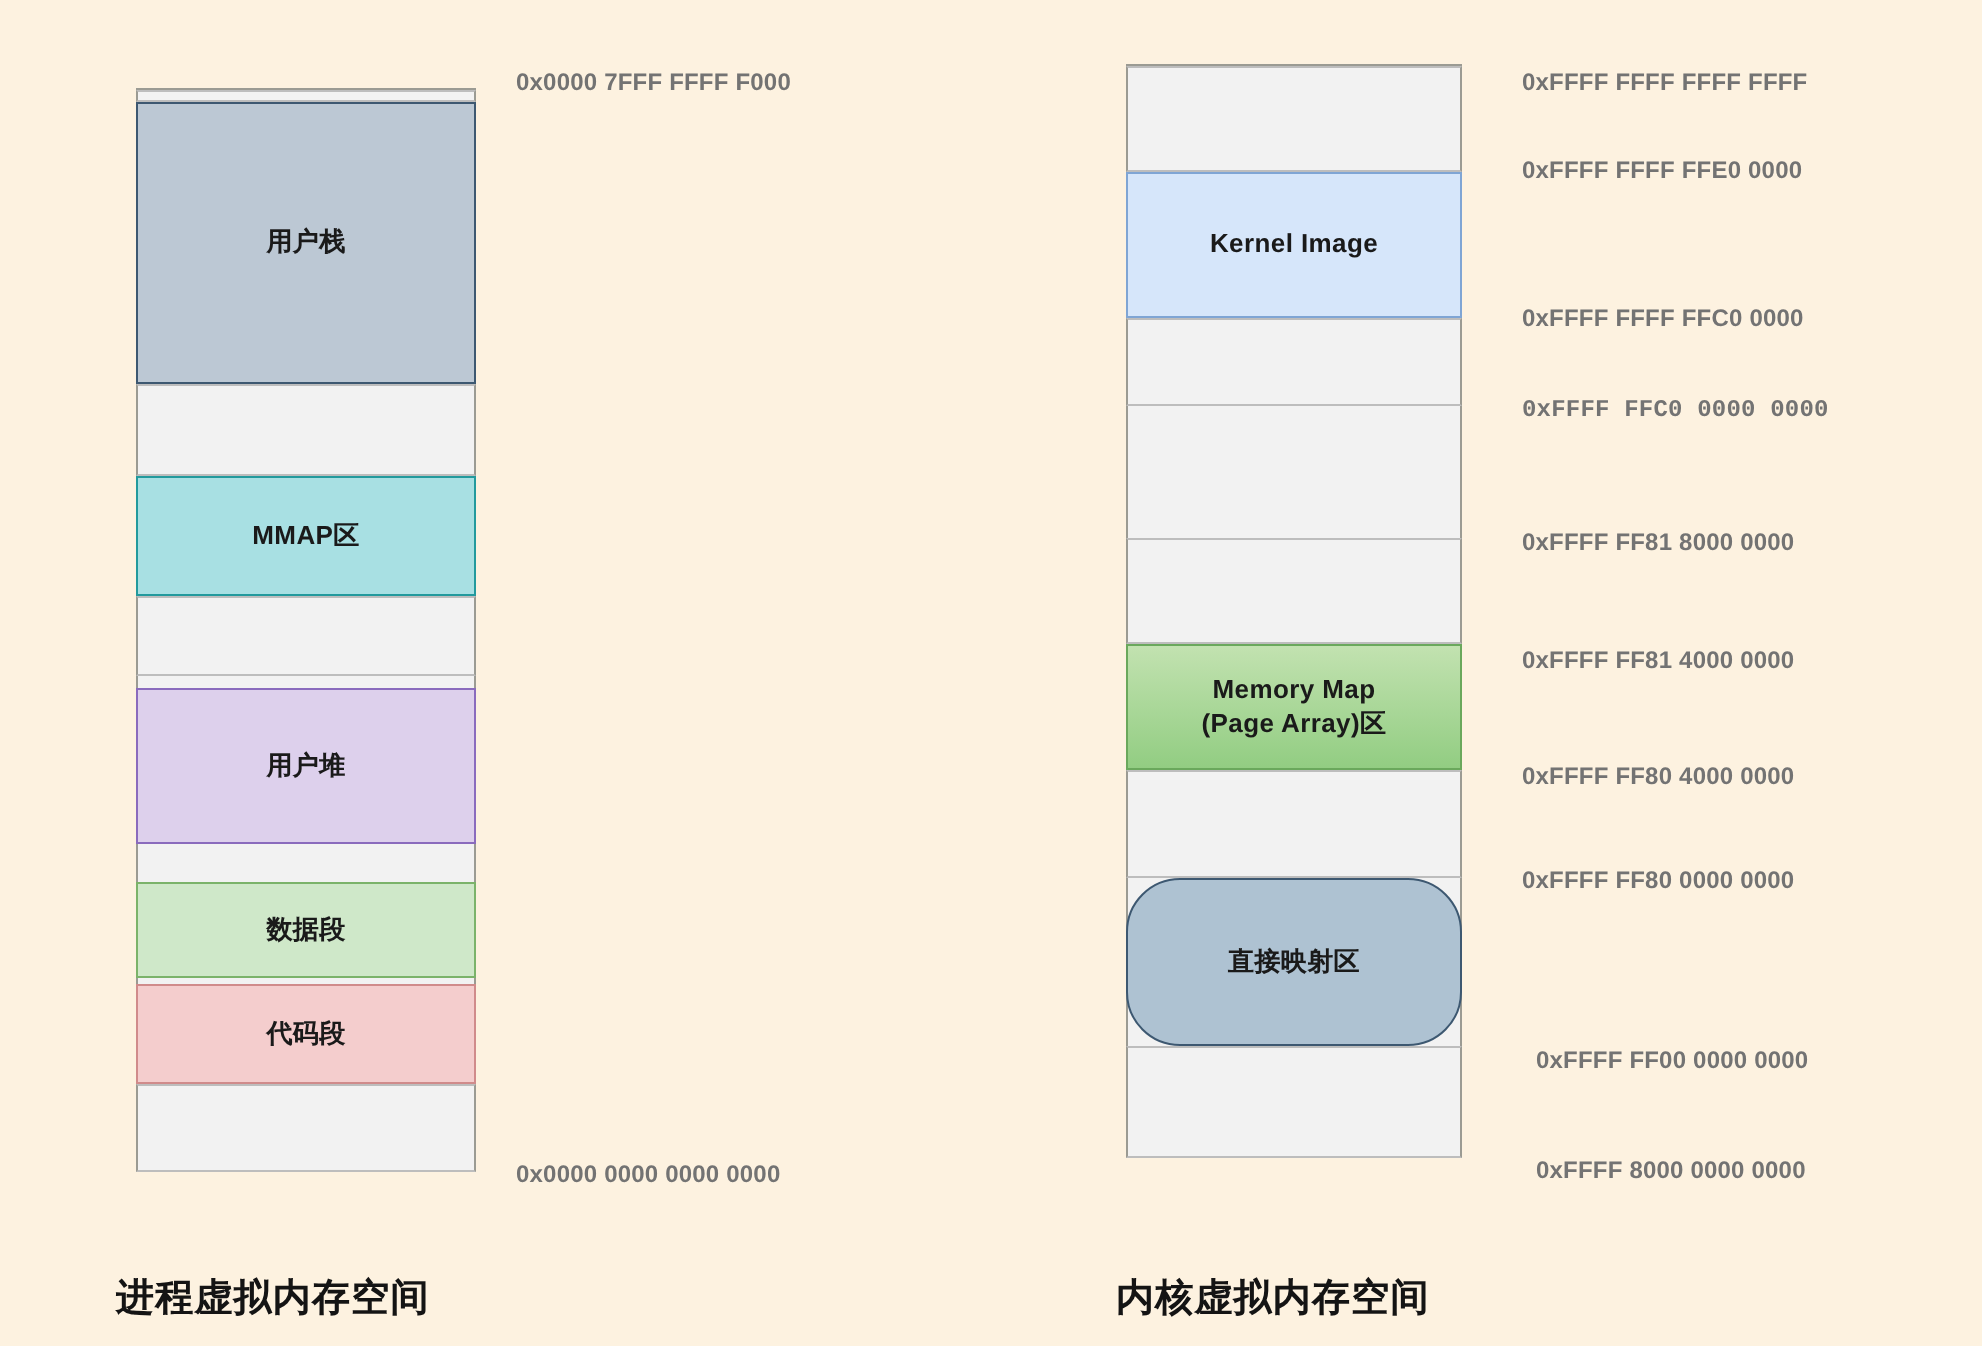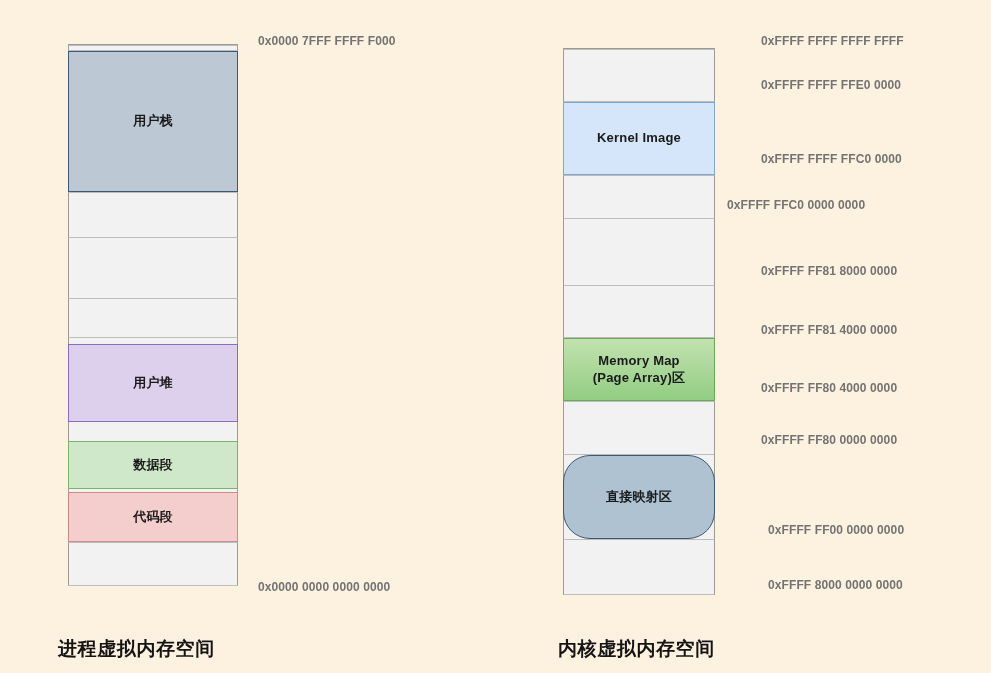--- a/index.html
+++ b/index.html
@@ -19,21 +19,21 @@
     left: 0; top: 0;
     width: 991px;
     height: 673px;
   }
 
   
   .column {
     position: absolute;
   }
   .col-left  { left: 68px;  top: 44px; width: 170px; }
-  .col-right { left: 563px; top: 48px; width: 152px; }
+  .col-right { left: 563px; top: 32px; width: 168px; }
 
   
   .mem-frame {
     position: relative;
     border: 1px solid #9b9b93;
     background: #f2f2f2;
     box-sizing: border-box;
   }
 
   
@@ -96,20 +96,21 @@
 
   <div class="column col-left">
     <div class="mem-frame" style="height:541px;">
 
       <div class="block c-gap" style="top:0px;height:6px;"></div>
 
       <div class="block c-stack" style="top:6px;height:141px;">用户栈</div>
 
       <div class="block c-gap" style="top:147px;height:46px;"></div>
 
+      <div class="block c-mmap" style="top:193px;height:60px;">MMAP区</div>
 
       <div class="block c-gap" style="top:253px;height:40px;"></div>
 
       <div class="block c-uheap" style="top:299px;height:78px;">用户堆</div>
 
 
       <div class="block c-data" style="top:396px;height:48px;">数据段</div>
 
       <div class="block c-text" style="top:447px;height:50px;">代码段</div>
 
@@ -144,21 +145,21 @@
 
       <div class="block c-direct" style="top:406px;height:84px;border-radius:27px;">直接映射区</div>
 
       <div class="block c-gap" style="top:490px;height:56px;"></div>
     </div>
   </div>
 
   <div class="addr" style="left:761px; top:34px;">0xFFFF FFFF FFFF FFFF</div>
   <div class="addr" style="left:761px; top:78px;">0xFFFF FFFF FFE0 0000</div>
   <div class="addr" style="left:761px; top:152px;">0xFFFF FFFF FFC0 0000</div>
-  <div class="addr" style="left:727px; top:198px;">0xFFFF FFC0 0000 0000</div>
+  <div class="addr" style="left:761px; top:198px;font-family:Liberation Mono, monospace;">0xFFFF FFC0 0000 0000</div>
   <div class="addr" style="left:761px; top:264px;">0xFFFF FF81 8000 0000</div>
   <div class="addr" style="left:761px; top:323px;">0xFFFF FF81 4000 0000</div>
   <div class="addr" style="left:761px; top:381px;">0xFFFF FF80 4000 0000</div>
   <div class="addr" style="left:761px; top:433px;">0xFFFF FF80 0000 0000</div>
   <div class="addr" style="left:768px; top:523px;">0xFFFF FF00 0000 0000</div>
   <div class="addr" style="left:768px; top:578px;">0xFFFF 8000 0000 0000</div>
 
   <div class="caption cap-right">内核虚拟内存空间</div>
 
 </div>

